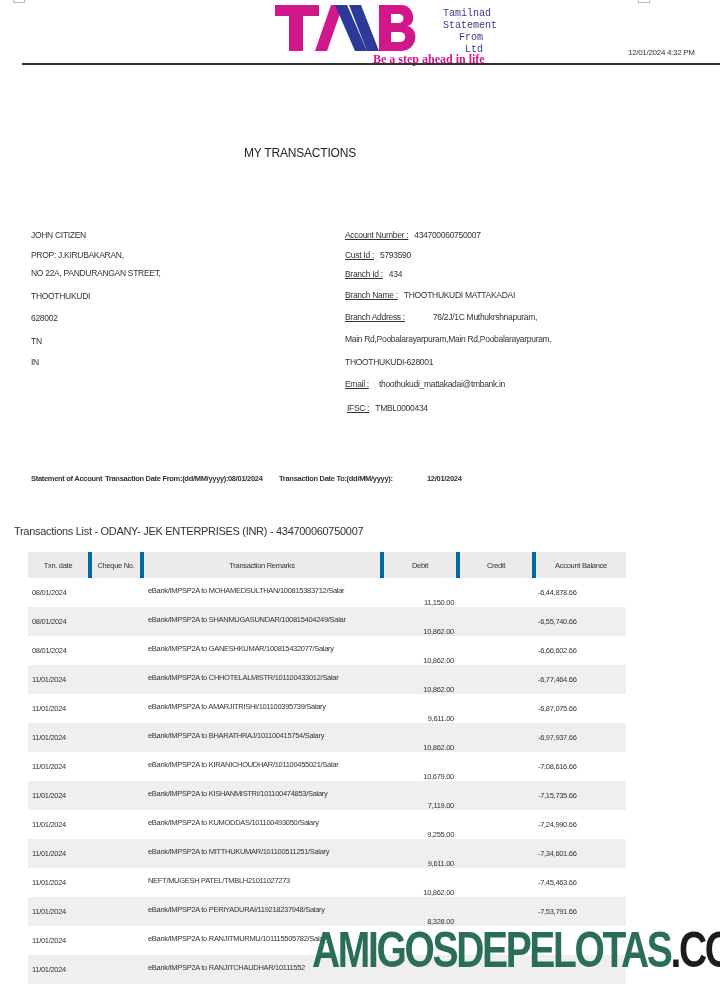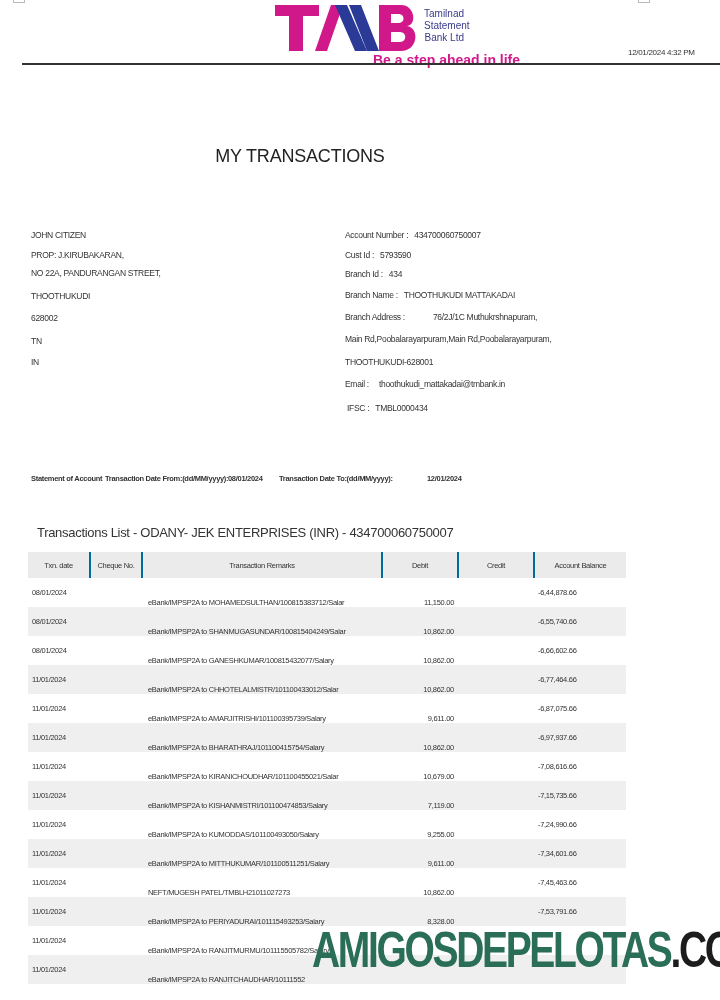--- a/index.html
+++ b/index.html
@@ -5,45 +5,45 @@
     * { box-sizing: border-box; margin: 0; padding: 0; }
     html, body { width: 720px; height: 1000px; background: #ffffff; overflow: hidden; }
     body { position: relative; font-family: "Liberation Sans", sans-serif; color: #333; }
 
     .corner-mark { position: absolute; top: 0; width: 12px; height: 3px; border: 1px solid #bbb; border-top: none; }
     .corner-left { left: 13px; }
     .corner-right { left: 638px; }
 
     .logo { position: absolute; left: 275px; top: 2px; width: 200px; height: 60px; }
     .logo-letters { position: absolute; left: 0; top: 0; height: 50px; display: flex; align-items: flex-start; }
-    .logo-text { position: absolute; left: 149px; top: 6px; font-size: 10px; line-height: 12px; color: #3a3a8c; text-align: right; width: 40px; }
-    .logo-tagline { position: absolute; left: 98px; top: 50px; font-size: 14px; font-weight: bold; color: #d1188a; white-space: nowrap; }
+    .logo-text { position: absolute; left: 168px; top: 6px; font-size: 10px; line-height: 12px; color: #3a3a8c; text-align: right; width: 40px; font-family: Liberation Mono, monospace; }
+    .logo-tagline { position: absolute; left: 98px; top: 50px; font-size: 12px; font-weight: bold; color: #d1188a; white-space: nowrap; font-family: Liberation Serif, serif; }
 
     .print-time { position: absolute; left: 628px; top: 48px; font-size: 8px; color: #333; letter-spacing: -0.3px; text-align: center; }
     .header-rule { position: absolute; left: 22px; top: 63px; width: 698px; height: 2px; background: #333; }
 
-    .page-title { position: absolute; left: 0; width: 600px; top: 146px; text-align: center; font-size: 18px; color: #222; letter-spacing: -0.2px; }
+    .page-title { position: absolute; left: 0; width: 600px; top: 146px; text-align: center; font-size: 12px; color: #222; letter-spacing: -0.2px; }
 
     .addr-line { position: absolute; left: 31px; font-size: 8.5px; color: #333; letter-spacing: -0.3px; white-space: nowrap; }
     .acct-line { position: absolute; left: 345px; font-size: 8.5px; color: #333; letter-spacing: -0.3px; white-space: nowrap; }
-    .acct-line .lbl { margin-right: 6px; }
+    .acct-line .lbl { margin-right: 6px; text-decoration: underline; }
 
     .stmt-row { position: absolute; top: 474px; left: 31px; font-size: 7.5px; color: #333; letter-spacing: -0.3px; white-space: nowrap; }
     .stmt-row span { position: absolute; top: 0; white-space: nowrap; font-weight: bold; }
 
-    .txn-list-title { position: absolute; left: 37px; top: 525px; font-size: 13px; color: #333; letter-spacing: -0.3px; white-space: nowrap; }
+    .txn-list-title { position: absolute; left: 14px; top: 525px; font-size: 11px; color: #333; letter-spacing: -0.3px; white-space: nowrap; }
 
     .txn-table { position: absolute; left: 28px; top: 552px; width: 598px; border-collapse: collapse; font-size: 7.5px; color: #333; letter-spacing: -0.3px; }
-    .txn-table th { background: #ebebeb; font-weight: normal; height: 26px; text-align: center; border-right: 2px solid #0369a1; padding: 0 4px; }
+    .txn-table th { background: #ebebeb; font-weight: normal; height: 26px; text-align: center; border-right: 4px solid #0369a1; padding: 0 4px; }
     .txn-table th:last-child { border-right: none; margin-left: 44px; }
     .txn-table td { height: 29px; white-space: nowrap; overflow: hidden; padding: 0 4px; }
     .txn-table tr.alt td { background: #efefef; }
     .txn-table td.c-date { width: 62px; }
     .txn-table td.c-chq { width: 52px; }
-    .txn-table td.c-rem { width: 240px; padding-left: 6px; vertical-align: top; padding-top: 20px; }
+    .txn-table td.c-rem { width: 240px; padding-left: 6px; vertical-align: top; padding-top: 8px; }
     .txn-table td.c-debit { width: 76px; text-align: right; vertical-align: top; padding-top: 20px; }
     .txn-table td.c-credit { width: 76px; }
     .txn-table td.c-bal { width: 92px; text-align: left; padding-right: 4px; }
 
     .watermark { position: absolute; left: 312px; top: 922px; font-family: "Liberation Sans", sans-serif; font-weight: bold; font-size: 50px; line-height: 56px; letter-spacing: -3px; transform: scaleX(0.78); transform-origin: left top; white-space: nowrap; }
     .watermark .wm-main { color: #2a6e57; }
     .watermark .wm-tld { color: #1c1c1c; }
   </style>
 </head>
 <body>
@@ -59,21 +59,21 @@
 
     <polygon points="40,49 56,3 68,3 52,49" fill="#d1188a"></polygon>
     <polygon points="60,3 72,3 92,49 80,49" fill="#2b3a97"></polygon>
     <polygon points="74,3 86,3 104,49 92,49" fill="#2b3a97"></polygon>
 
     <path d="M104 3 H126 C140 3 142 23 132 24 C145 26 143 49 126 49 H104 Z M116 12 V21 H124 C130 21 130 12 124 12 Z M116 30 V40 H125 C132 40 132 30 125 30 Z" fill="#d1188a" fill-rule="evenodd"></path>
   </svg>
   <div class="logo-text">
     <div>Tamilnad</div>
     <div>Statement</div>
-    <div>Bank Ltd</div>
+    <div>From Ltd</div>
   </div>
   <div class="logo-tagline">Be a step ahead in life</div>
 </div>
 
 <div class="print-time">12/01/2024 4:32 PM</div>
 <div class="header-rule"></div>
 
 <div class="page-title">MY TRANSACTIONS</div>
 
 <div>
@@ -218,21 +218,21 @@
       <td class="c-date">11/01/2024</td>
       <td class="c-chq"></td>
       <td class="c-rem">NEFT/MUGESH PATEL/TMBLH21011027273</td>
       <td class="c-debit">10,862.00</td>
       <td class="c-credit"></td>
       <td class="c-bal">-7,45,463.66</td>
     </tr>
     <tr class="alt">
       <td class="c-date">11/01/2024</td>
       <td class="c-chq"></td>
-      <td class="c-rem">eBank/IMPSP2A to PERIYADURAI/101115493253/Salary</td>
+      <td class="c-rem">eBank/IMPSP2A to PERIYADURAI/119218237948/Salary</td>
       <td class="c-debit">8,328.00</td>
       <td class="c-credit"></td>
       <td class="c-bal">-7,53,791.66</td>
     </tr>
     <tr>
       <td class="c-date">11/01/2024</td>
       <td class="c-chq"></td>
       <td class="c-rem">eBank/IMPSP2A to RANJITMURMU/101115505782/Salary</td>
       <td class="c-debit"></td>
       <td class="c-credit"></td>

